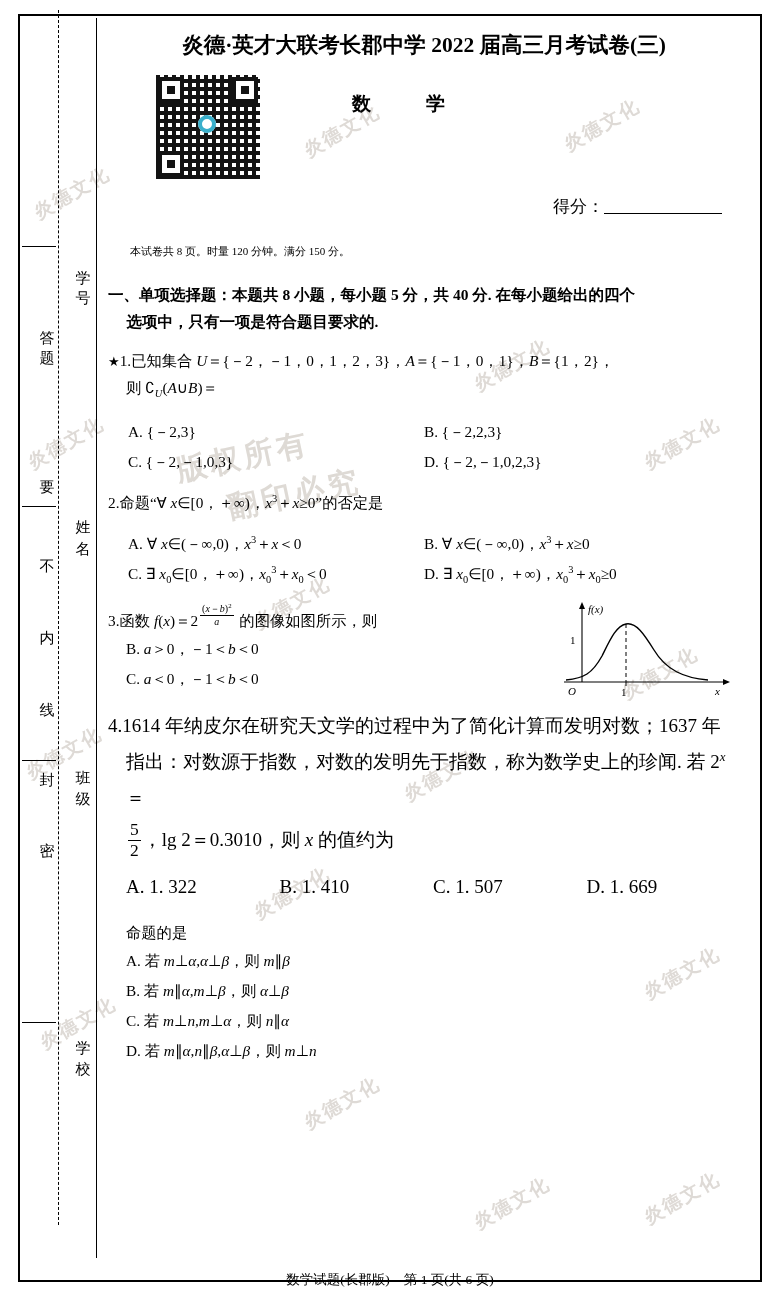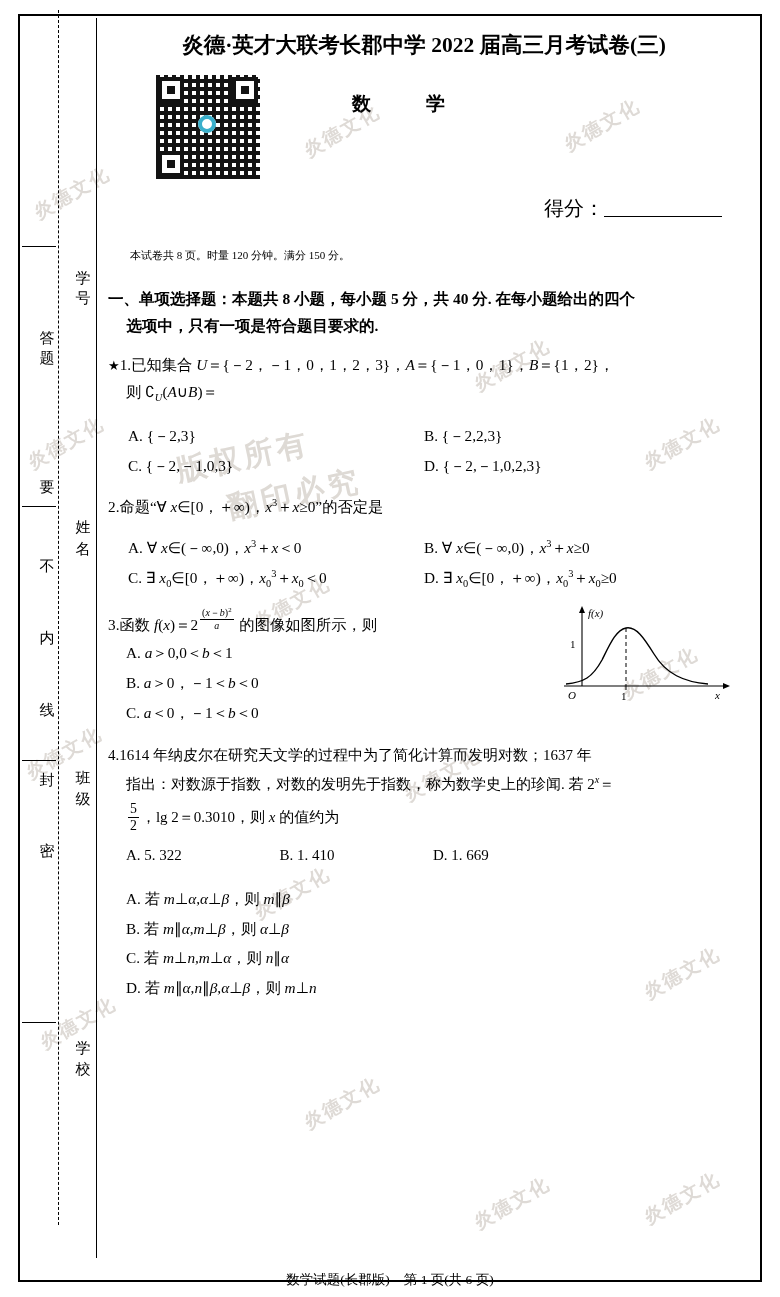--- a/index.html
+++ b/index.html
@@ -140,21 +140,21 @@
     position: absolute;
     left: 244px;
     top: 16px;
     font-size: 19px;
     font-weight: bold;
     letter-spacing: 18px;
   }
 
   .score-line {
     text-align: right;
-    font-size: 20px;
+    font-size: 17px;
     margin-top: 8px;
     padding-right: 18px;
   }
   .score-line .blank {
     display: inline-block;
     width: 118px;
     border-bottom: 1.2px solid #000;
     vertical-align: -2px;
   }
 
@@ -219,21 +219,21 @@
   .fig3 {
     position: absolute;
     right: 6px;
     top: -4px;
     width: 176px;
     height: 108px;
   }
   .fig3 svg { display: block; }
 
   .q4 {
-    font-size: 15px;
+    font-size: 19px;
     line-height: 1.92;
     margin-top: 14px;
   }
   .q4 .wrap { padding-left: 18px; }
   .q4opts {
     display: flex;
     margin-top: 6px;
     padding-left: 18px;
   }
   .q4opts > div { width: 25%; }
@@ -375,21 +375,20 @@
         <div class="indent2">C. ∃ <i>x</i><sub class="s">0</sub>∈[0，＋∞)，<i>x</i><sub class="s">0</sub><sup class="s">3</sup>＋<i>x</i><sub class="s">0</sub>＜0</div>
         <div>D. ∃ <i>x</i><sub class="s">0</sub>∈[0，＋∞)，<i>x</i><sub class="s">0</sub><sup class="s">3</sup>＋<i>x</i><sub class="s">0</sub>≥0</div>
       </div>
     </div>
 
     <div class="q">
       <div class="q-body">
         <span>3.</span>函数 <i>f</i>(<i>x</i>)＝2<sup class="s"><span class="frac" style="font-size:0.96em;vertical-align:-0.5em;"><span class="num">(<i>x</i>－<i>b</i>)<sup class="s">2</sup></span><span class="den"><i>a</i></span></span></sup> 的图像如图所示，则
       </div>
       <div class="opts-1col">
-        <div>A. <i>a</i>＞0,0＜<i>b</i>＜1</div>
         <div>B. <i>a</i>＞0，－1＜<i>b</i>＜0</div>
         <div>C. <i>a</i>＜0，－1＜<i>b</i>＜0</div>
       </div>
 
       <div class="fig3">
         <svg width="176" height="108" viewBox="0 0 176 108">
 
           <line x1="24" y1="8" x2="24" y2="84" stroke="#000" stroke-width="1.1"></line>
           <line x1="6" y1="84" x2="168" y2="84" stroke="#000" stroke-width="1.1"></line>
           <polygon points="24,4 21,11 27,11" fill="#000"></polygon>
@@ -415,27 +414,29 @@
         <span>4.</span><span>1614 年纳皮尔在研究天文学的过程中为了简化计算而发明对数；1637 年</span>
       </div>
       <div class="wrap">指出：对数源于指数，对数的发明先于指数，称为数学史上的珍闻. 若 2<sup class="s"><i>x</i></sup>＝</div>
       <div class="wrap" style="line-height:2.4;">
         <span class="frac">
           <span class="num">5</span>
           <span class="den">2</span>
         </span><span>，lg 2＝0.3010，则 <i>x</i> 的值约为</span>
       </div>
       <div class="q4opts">
-        <div>A. 5. 322</div>
+        <div>A. 1. 322</div>
         <div>B. 1. 410</div>
+        <div>C. 1. 507</div>
         <div>D. 1. 669</div>
       </div>
     </div>
 
     <div class="q" style="margin-top:14px;">
+      <div class="indent1">命题的是</div>
       <div class="opts-1col">
         <div>A. 若 <i>m</i>⊥<i>α</i>,<i>α</i>⊥<i>β</i>，则 <i>m</i>∥<i>β</i></div>
         <div>B. 若 <i>m</i>∥<i>α</i>,<i>m</i>⊥<i>β</i>，则 <i>α</i>⊥<i>β</i></div>
         <div>C. 若 <i>m</i>⊥<i>n</i>,<i>m</i>⊥<i>α</i>，则 <i>n</i>∥<i>α</i></div>
         <div>D. 若 <i>m</i>∥<i>α</i>,<i>n</i>∥<i>β</i>,<i>α</i>⊥<i>β</i>，则 <i>m</i>⊥<i>n</i></div>
       </div>
     </div>
 
   </div>
 

